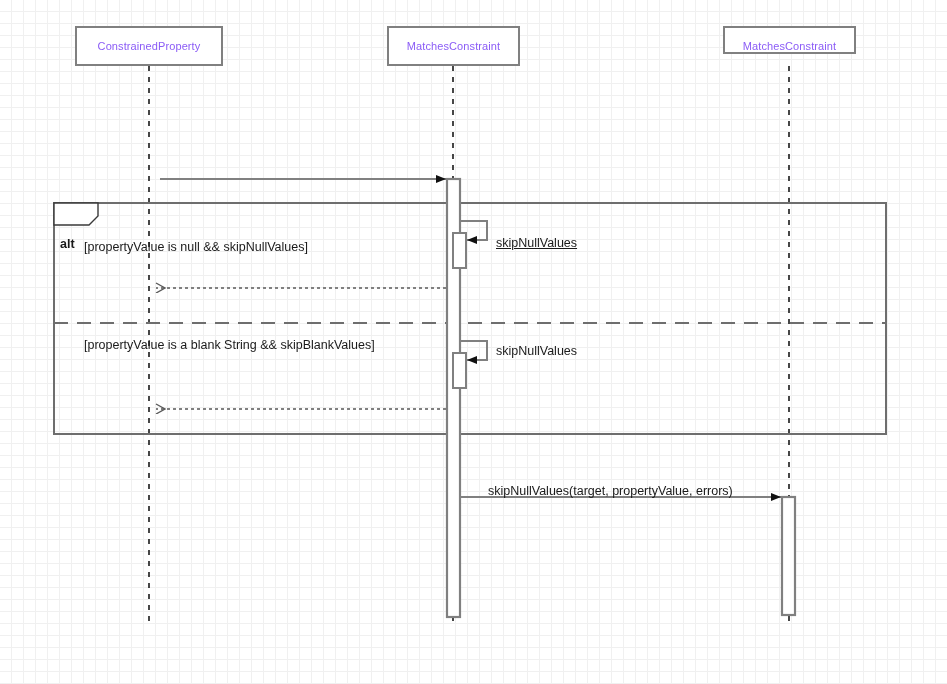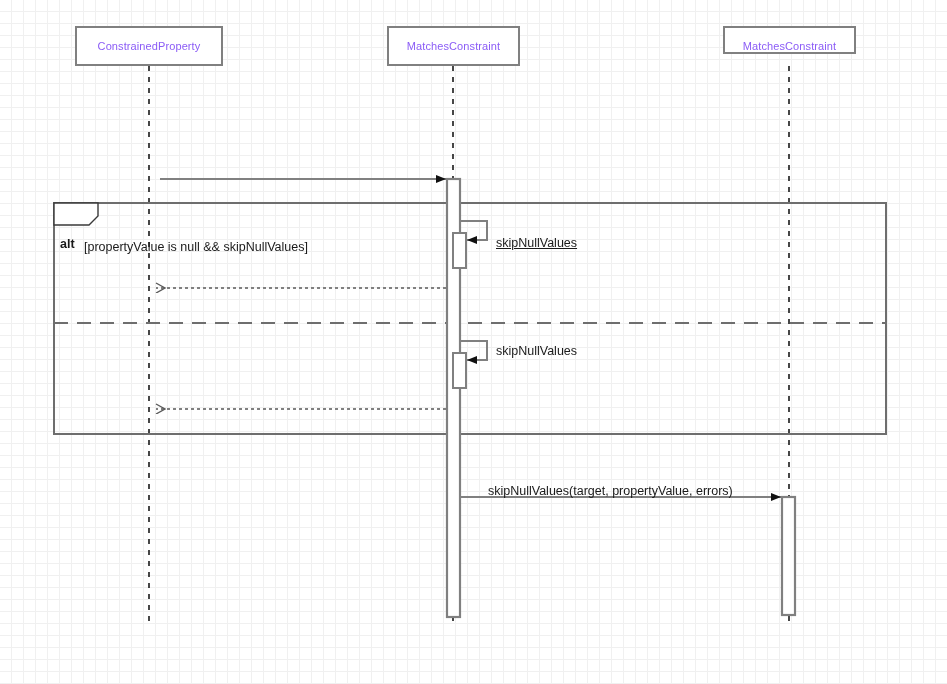--- a/index.html
+++ b/index.html
@@ -131,14 +131,15 @@
 
 
   <div class="msg-label" style="left:496px; top:236px;text-decoration:underline;">skipNullValues</div>
 
   <div class="msg-label" style="left:496px; top:344px;">skipNullValues</div>
 
   <div class="msg-label" style="left:488px; top:484px;">skipNullValues(target, propertyValue, errors)</div>
 
   <div class="guard-label" style="left:72px; top:240px;">[propertyValue is null &amp;&amp; skipNullValues]</div>
 
+  <div class="guard-label" style="left:72px; top:338px;">[propertyValue is a blank String &amp;&amp; skipBlankValues]</div>
 
 </div>
 
 </body></html>

